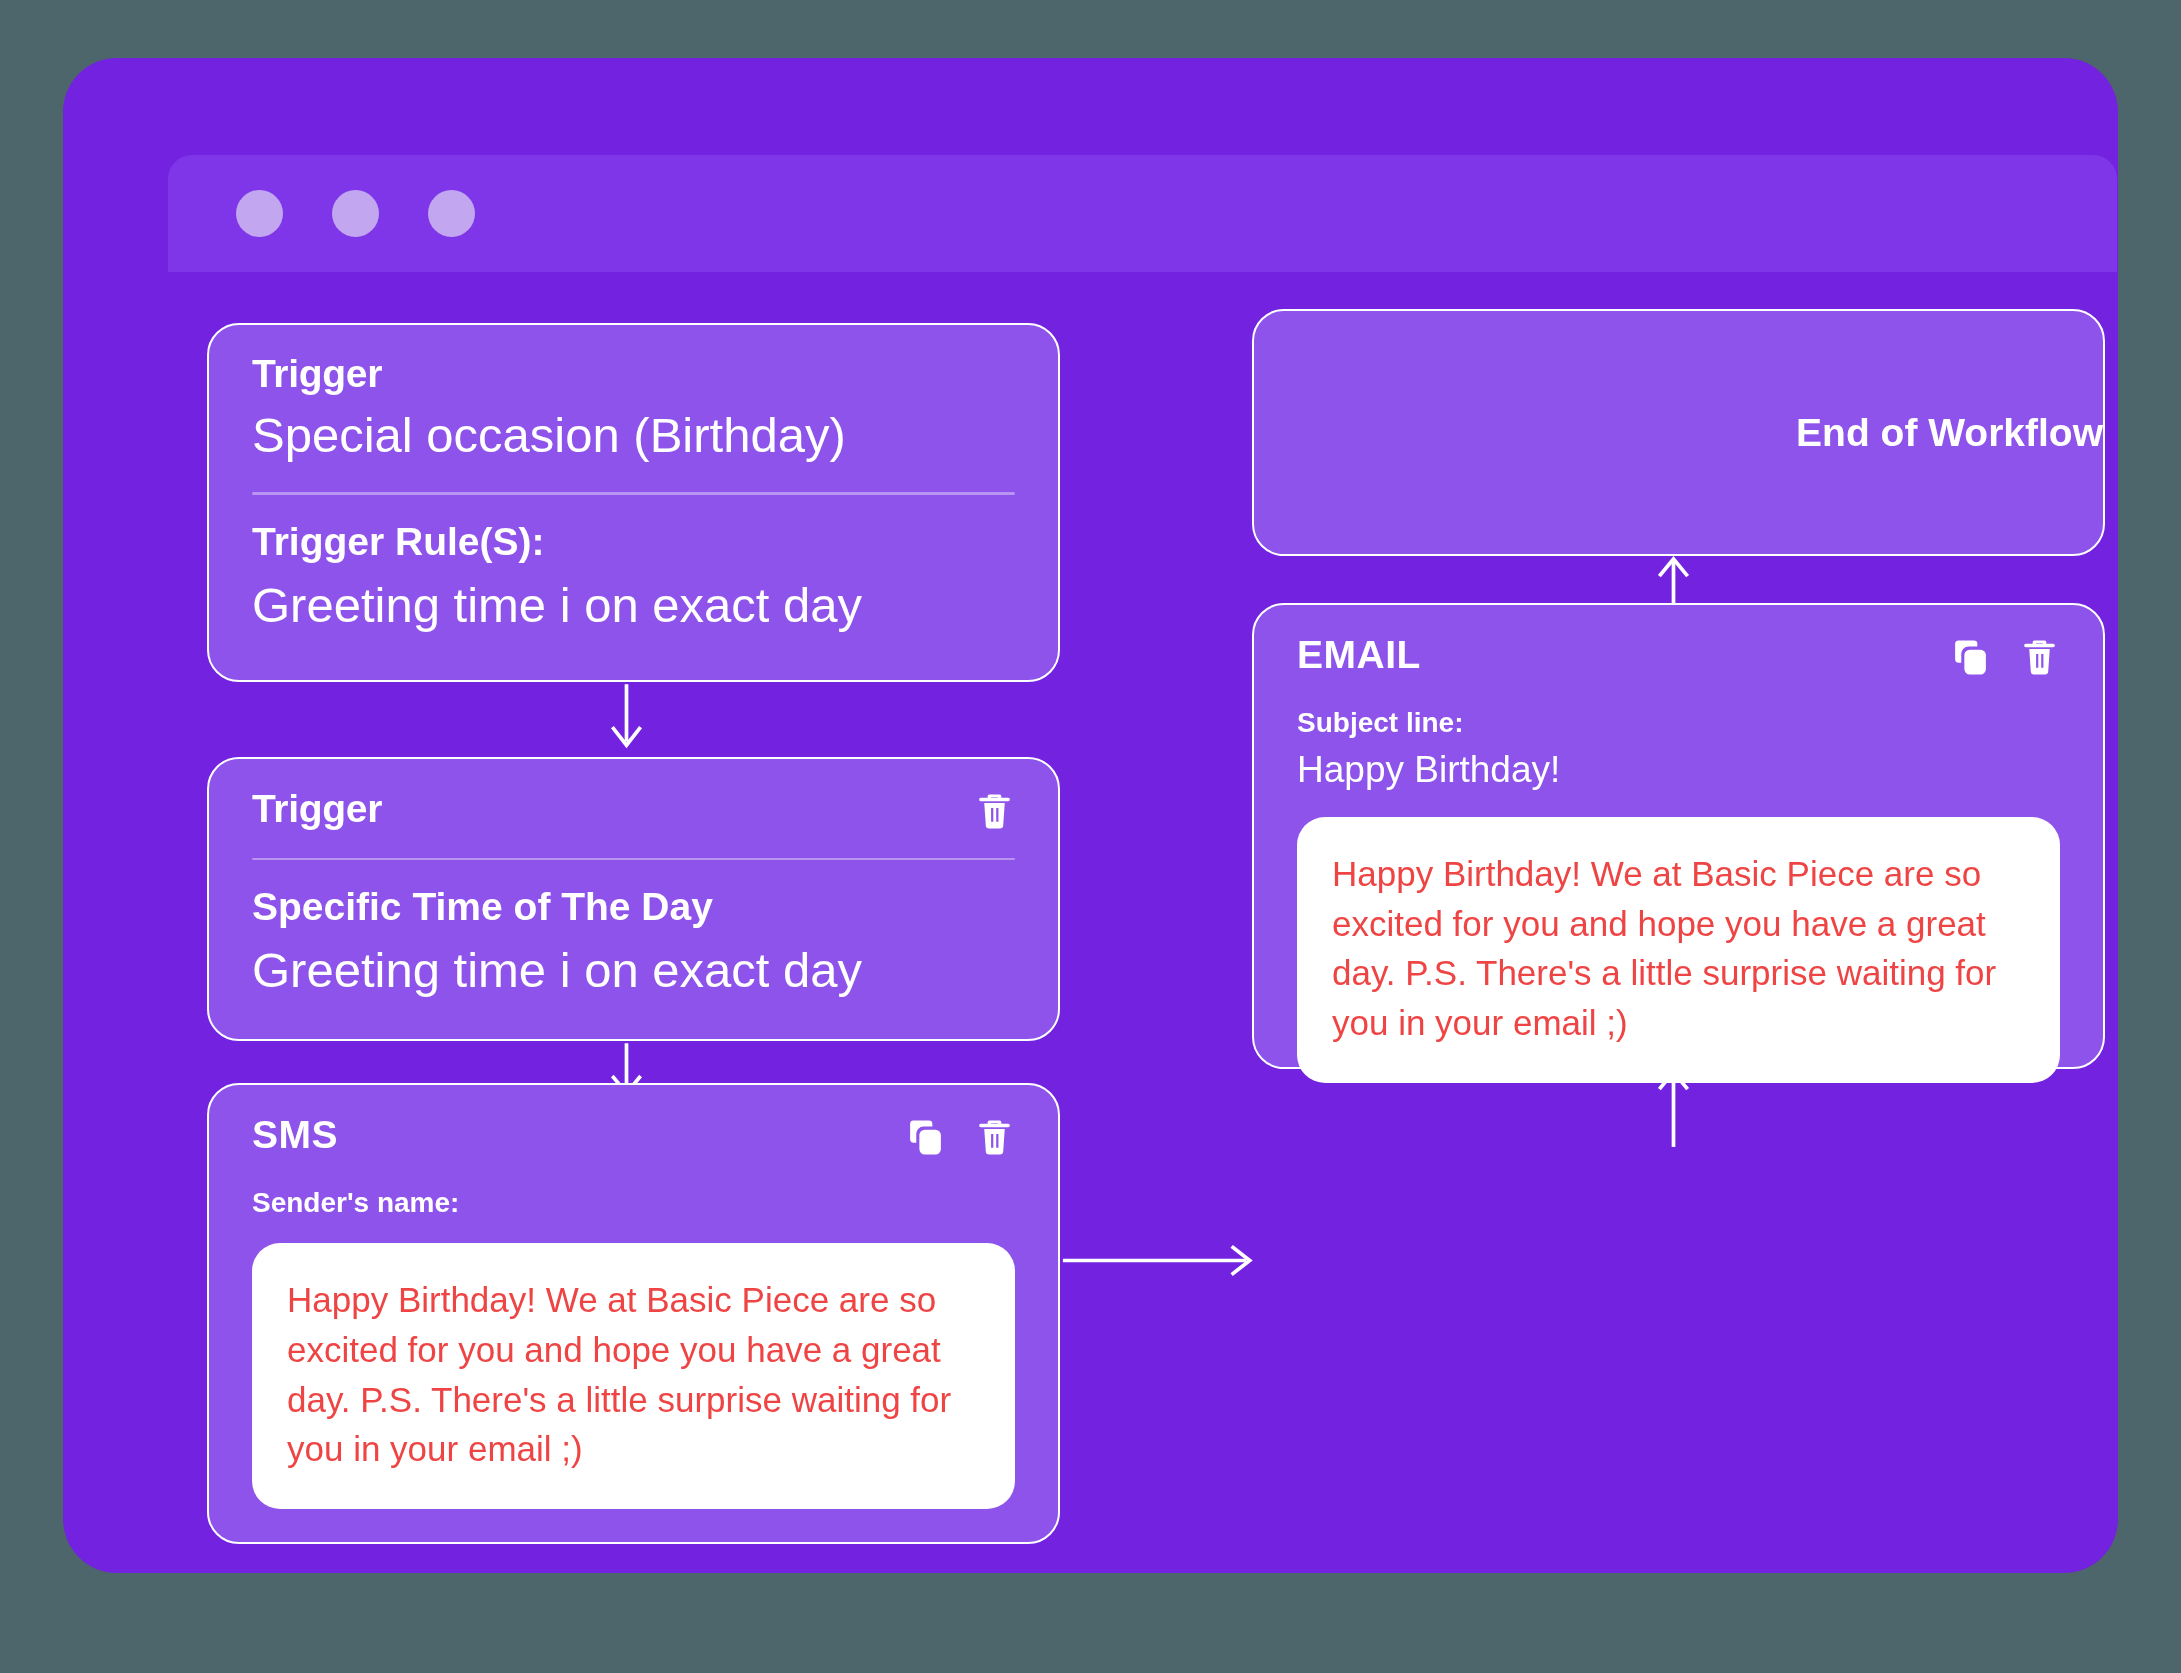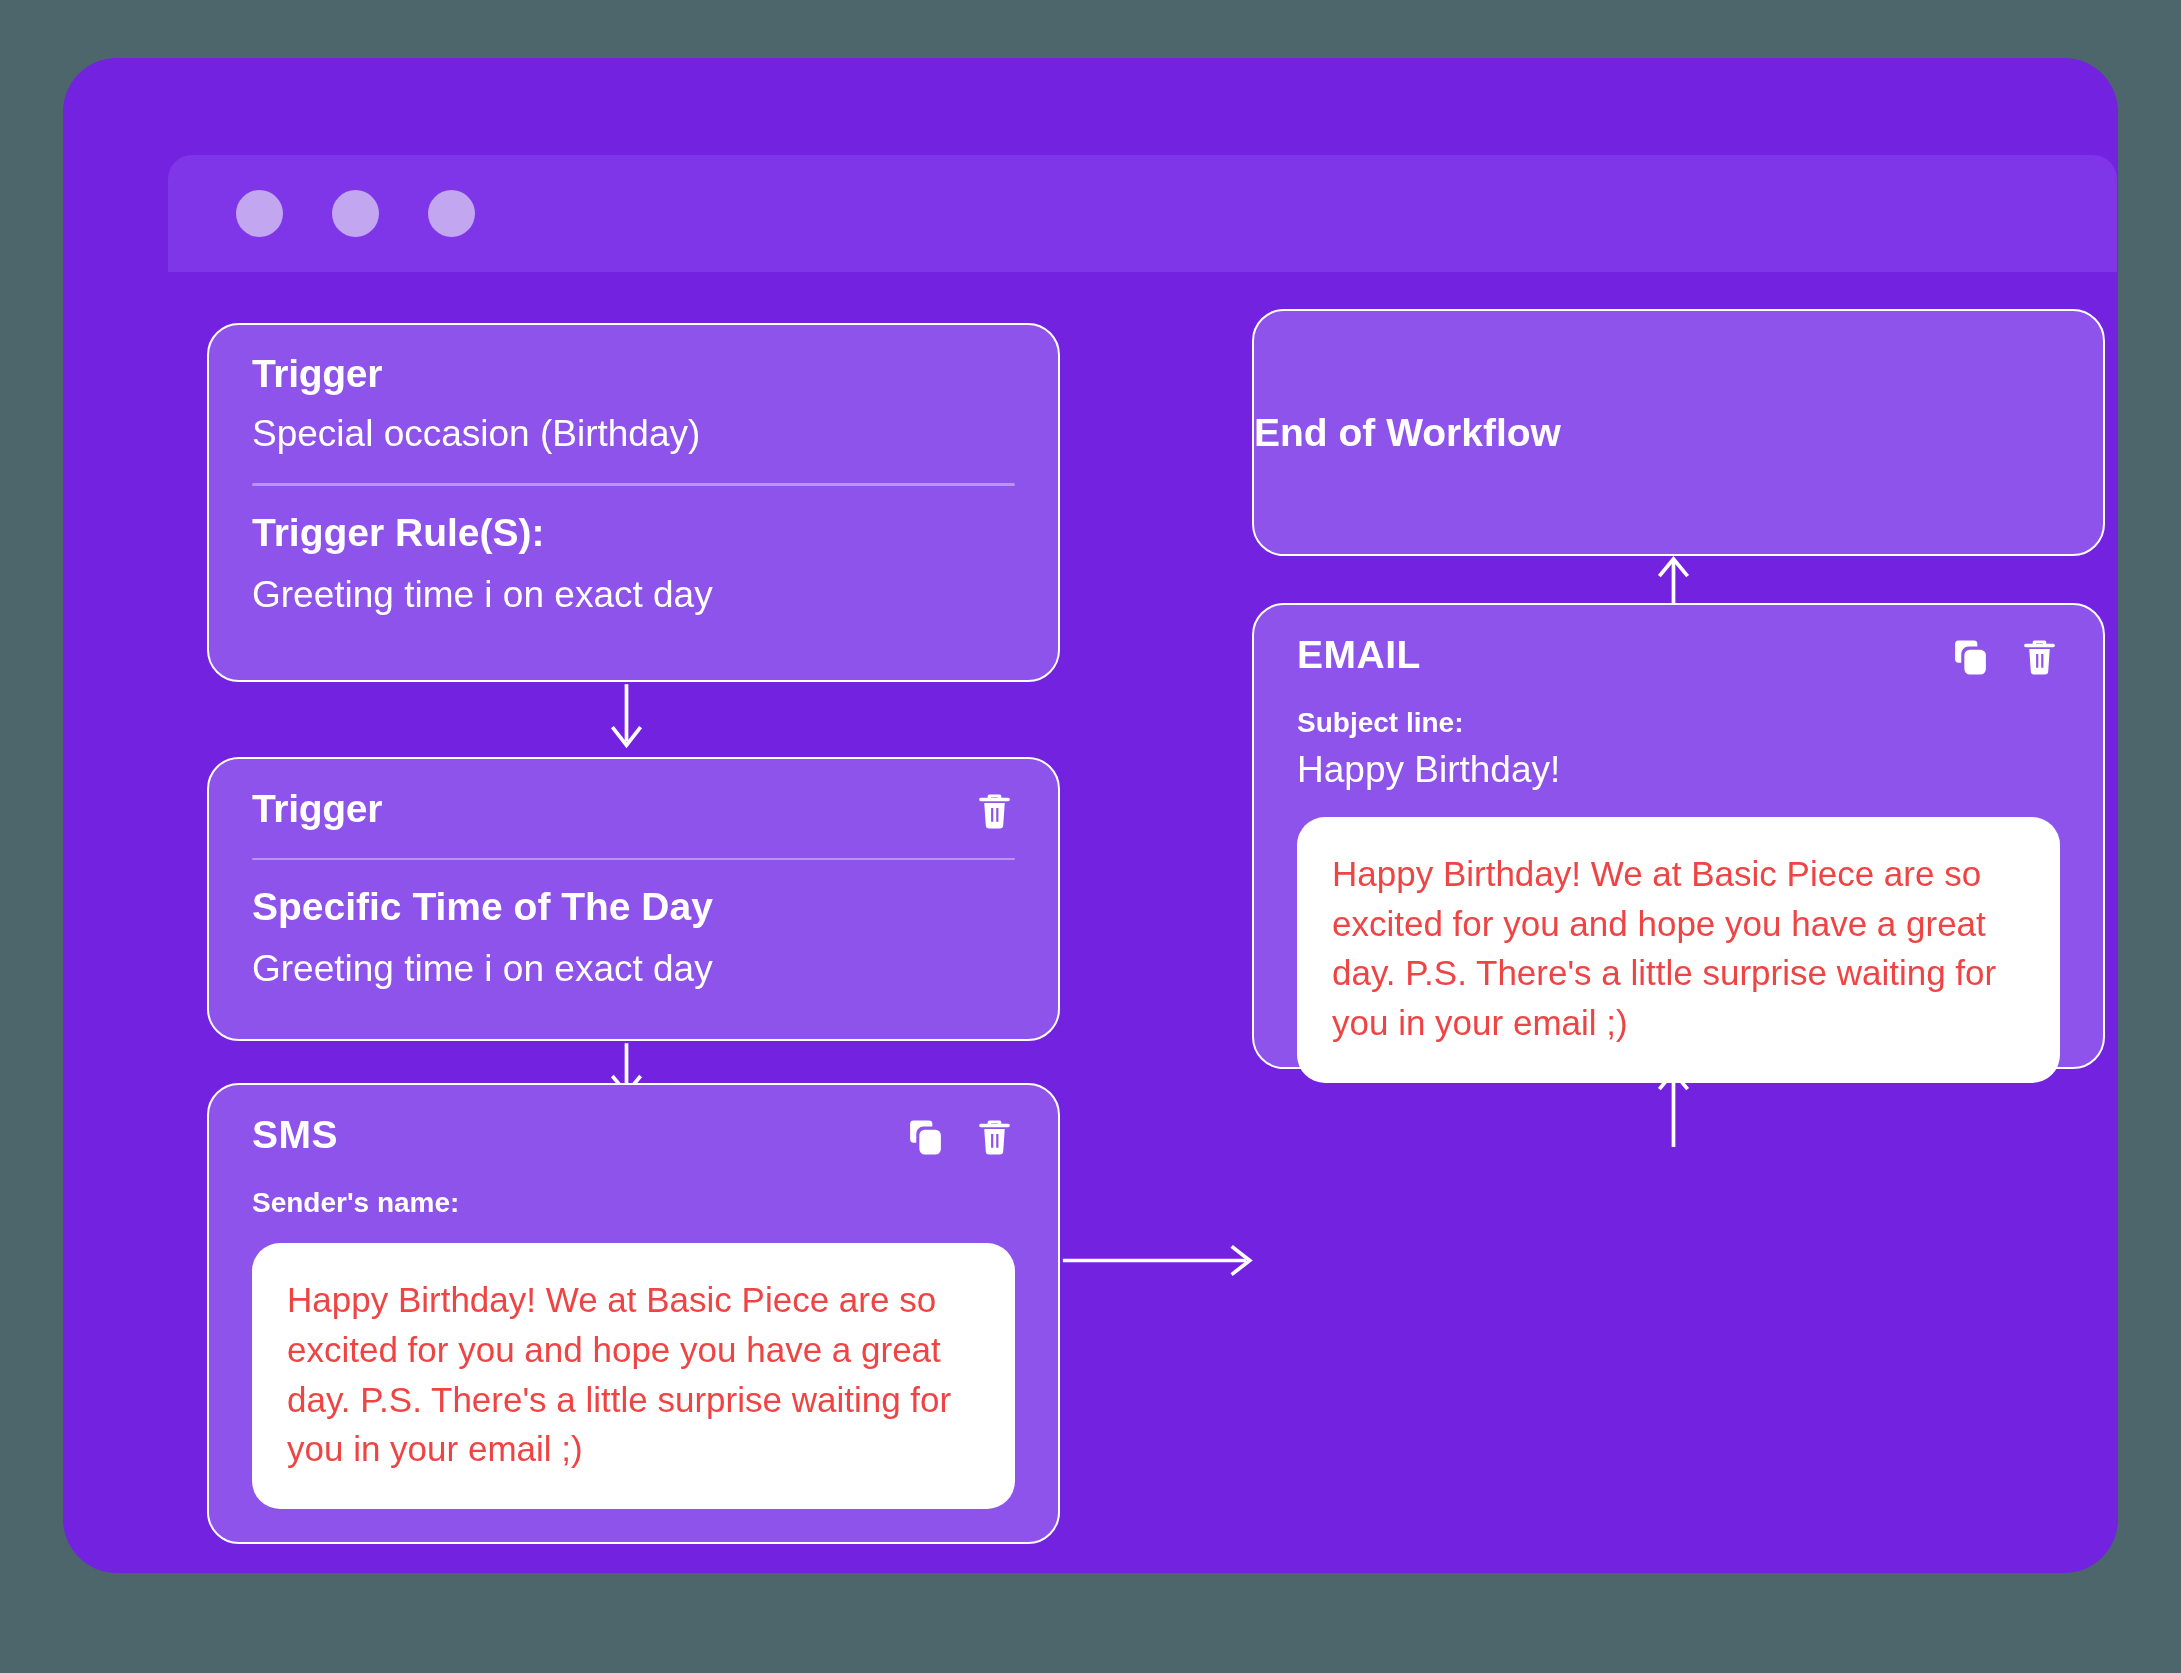--- a/index.html
+++ b/index.html
@@ -72,24 +72,24 @@
   .card-title {
     font-size: 39px;
     font-weight: 700;
     letter-spacing: -0.3px;
     line-height: 1.1;
   }
 
   .card-title.upper { letter-spacing: 0.5px; }
 
   .card-sub {
-    font-size: 37px;
+    font-size: 49px;
     font-weight: 400;
     line-height: 1.25;
-    margin-top: 15px;
+    margin-top: 9px;
   }
 
   .card-strong {
     font-size: 39px;
     font-weight: 700;
     line-height: 1.2;
   }
 
   .label-small {
     font-size: 28px;
@@ -149,21 +149,21 @@
     font-weight: 700;
     text-align: center;
   }
 
   .center-text.regular { font-weight: 400; }
 
   .fill-center {
     height: 100%;
     display: flex;
     align-items: center;
-    justify-content: flex-start;
+    justify-content: flex-end;
   }
 
   
   #card-trigger-1  { left: 144px;  top: 51px;   width: 853px; height: 359px; }
   #card-trigger-2  { left: 144px;  top: 485px;  width: 853px; height: 284px; }
   #card-sms        { left: 144px;  top: 811px;  width: 853px; height: 461px; }
   #card-end        { left: 1189px; top: 37px;   width: 853px; height: 247px; }
   #card-email      { left: 1189px; top: 331px;  width: 853px; height: 466px; }
   #card-delay      { left: 1189px; top: 876px;  width: 853px; height: 219px; }
 

